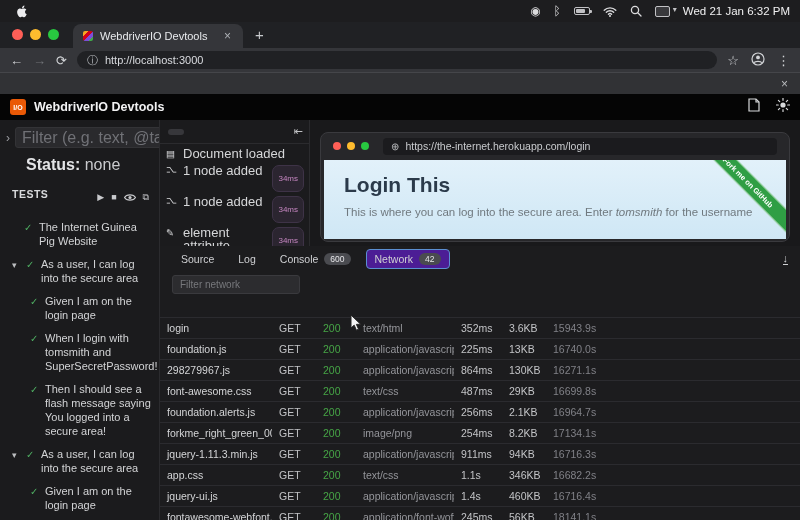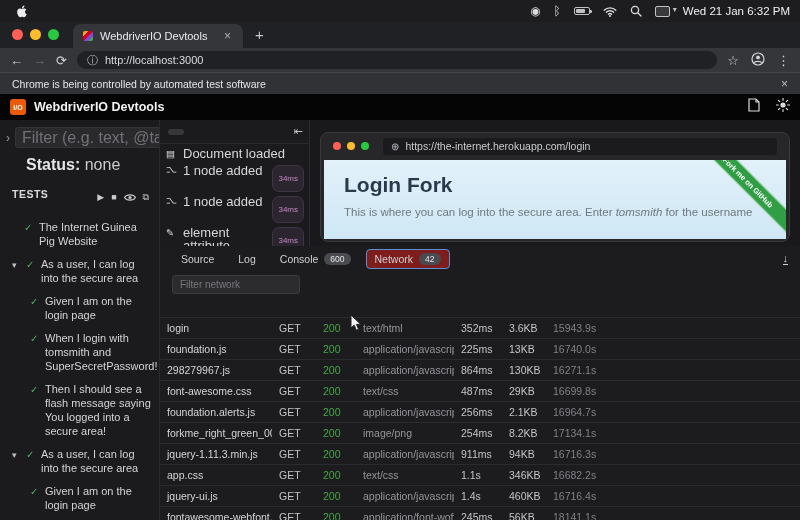--- a/index.html
+++ b/index.html
@@ -108,21 +108,21 @@
   .mb-globe { font-size:10px; color:#b9bbbe; }
   .mb-page { position:absolute; left:3px; right:3px; top:27px; bottom:2px; background:linear-gradient(#e2f1fa,#cfe7f5); overflow:hidden; }
   .mb-h1 { font-size:21px; font-weight:bold; color:#2b3a4a; margin:13px 0 9px 20px; }
   .mb-p { font-size:11.5px; color:#70797f; margin-left:20px; width:92%; }
   .ribbon { position:absolute; top:14px; right:-42px; width:160px; transform:rotate(45deg); background:#2f9e44; border-top:1px solid rgba(255,255,255,.55); border-bottom:1px solid rgba(255,255,255,.55); color:#fff; font-size:7.5px; font-weight:bold; text-align:center; padding:3px 0; }
 
   
   .devtools { flex:1; display:flex; flex-direction:column; overflow:hidden; background:#1c1c1e; }
   .dt-tabs { height:25px; flex:none; display:flex; align-items:center; padding:0 12px; gap:6px; }
   .dt-tab { display:flex; align-items:center; gap:6px; font-size:10.5px; color:#cfd0d3; padding:3px 8px; border-radius:4px; border:1px solid transparent; }
-  .dt-tab[data-active="true"] { border-color:#5b8fd1; background:#7f1d1d; }
+  .dt-tab[data-active="true"] { border-color:#5b8fd1; background:#4c1d95; }
   .dt-badge { background:#4a4b50; color:#e6e6e9; font-size:8.5px; border-radius:8px; padding:1px 6px; }
   .dt-download { margin-left:auto; color:#cfd0d3; font-size:11px; border-bottom:1.5px solid #cfd0d3; line-height:11px; }
   .dt-filter { height:26px; flex:none; display:flex; align-items:center; padding:0 12px; gap:16px; }
   .net-filter-input { width:128px; height:19px; background:#2c2c2f; border:1px solid #3a3a3e; border-radius:3px; color:#cfcfd2; font-size:10px; padding:0 7px; font-family:"Liberation Sans",sans-serif; }
   .net-filter-input::placeholder { color:#77787c; }
   .chips { display:flex; gap:17px; }
   .chip { font-size:10.5px; color:#b9babd; padding-bottom:3px; border-bottom:2px solid transparent; }
   .chip[data-active="true"] { color:#5aa2e0; border-bottom-color:#4d8fd1; }
 
   .net-table { flex:1; overflow:hidden; }
@@ -230,21 +230,20 @@
           <circle cx="7" cy="7" r="6" stroke="#d2d4d7" stroke-width="1.2" fill="none"></circle>
           <circle cx="7" cy="5.4" r="1.9" fill="#d2d4d7"></circle>
           <path d="M3.2 10.8 C4 8.9 10 8.9 10.8 10.8" stroke="#d2d4d7" stroke-width="1.2" fill="none"></path>
         </svg>
     </span>
     <span class="nav-ic">⋮</span>
   </div>
 </div>
 
 <div class="banner">
-  <span>Chrome is being controlled by automated test software</span>
   <span class="close">×</span>
 </div>
 
 <div class="appheader">
   <span class="logo">I/O</span>
   <span class="app-title">WebdriverIO Devtools</span>
   <div class="appheader-right">
     <span>
       <svg width="12" height="14" viewBox="0 0 12 14">
           <path d="M1 1 h7 l3 3 v9 h-10 z" fill="none" stroke="#d8d9db" stroke-width="1.2"></path>
@@ -391,21 +390,21 @@
           <div class="mb-top">
             <span class="mb-light" style="background:#ff5f57"></span>
             <span class="mb-light" style="background:#febc2e"></span>
             <span class="mb-light" style="background:#28c840"></span>
             <div class="mb-url">
               <span class="mb-globe">⊕</span>
               <span>https://the-internet.herokuapp.com/login</span>
             </div>
           </div>
           <div class="mb-page">
-            <div class="mb-h1">Login Fork</div>
+            <div class="mb-h1">Login This</div>
             <div class="mb-p"><span>This is where you can log into the secure area. Enter </span><em>tomsmith</em><span> for the username</span></div>
             <div class="ribbon">Fork me on GitHub</div>
           </div>
         </div>
       </div>
     </div>
 
     <div class="devtools">
       <div class="dt-tabs">
         <div style="display:flex;gap:6px;align-items:center;">

